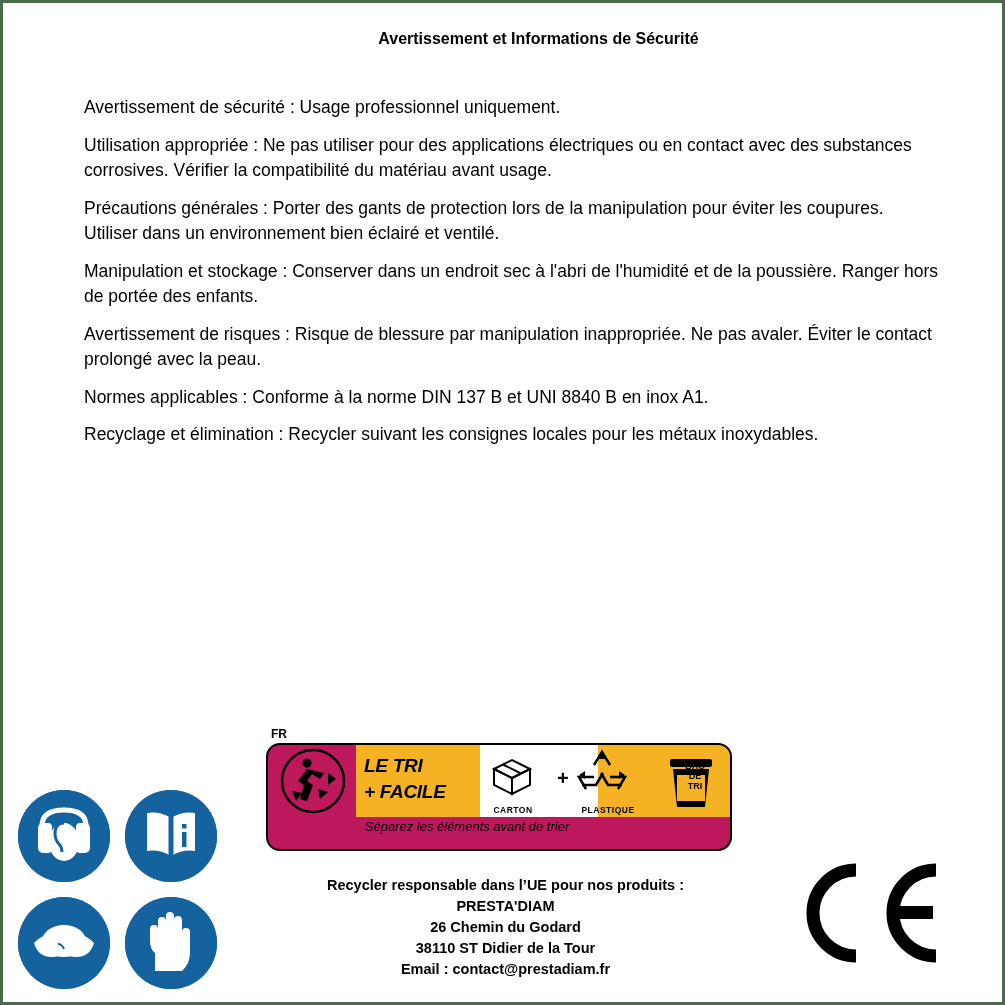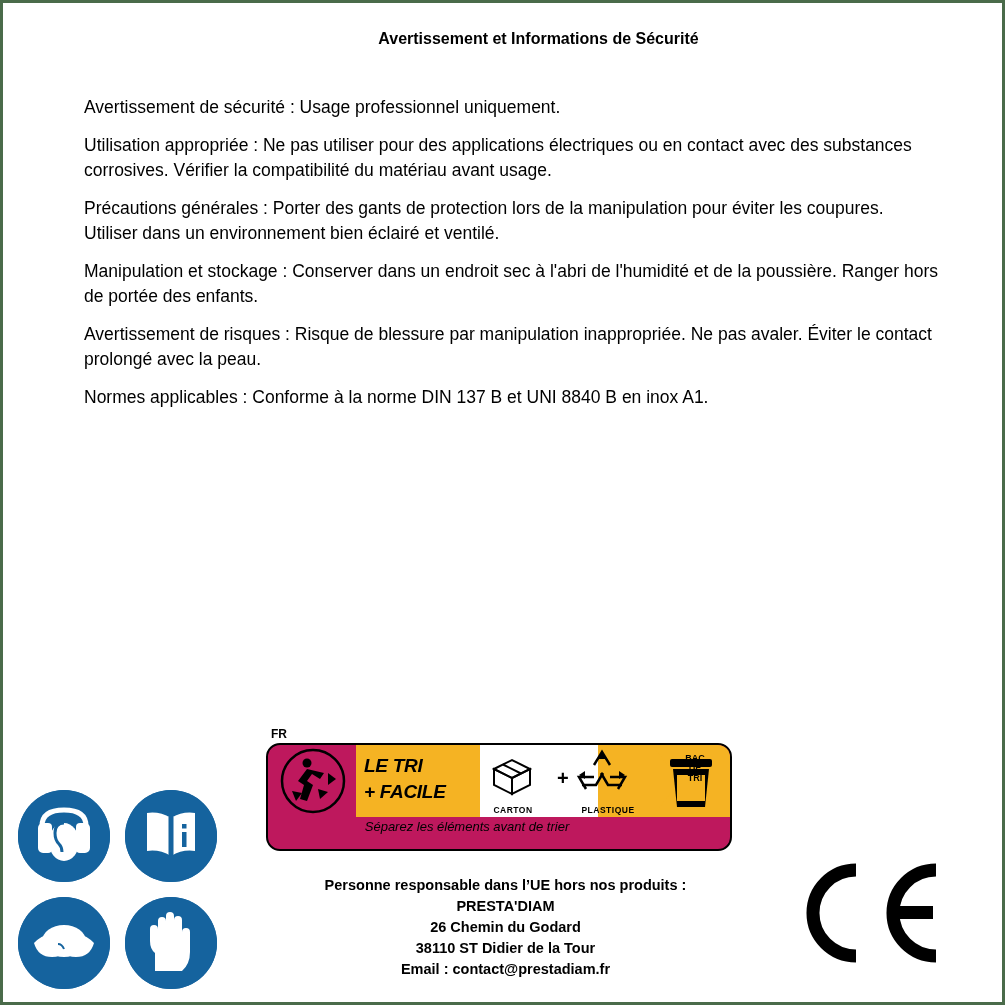--- a/index.html
+++ b/index.html
@@ -175,21 +175,21 @@
   .bac-tri {
     position: absolute;
     left: 392px;
     top: 6px;
     width: 62px;
     height: 62px;
   }
   .bac-text {
     position: absolute;
     left: 404px;
-    top: 8px;
+    top: 16px;
     width: 46px;
     text-align: center;
     font-size: 9px;
     font-weight: bold;
     line-height: 10px;
     color: #000;
     z-index: 3;
   }
   .tri-footer {
     position: absolute;
@@ -231,20 +231,21 @@
 
   <div class="doc-title">Avertissement et Informations de Sécurité</div>
 
   <div class="body-text">
     <p>Avertissement de sécurité : Usage professionnel uniquement.</p>
     <p>Utilisation appropriée : Ne pas utiliser pour des applications électriques ou en contact avec des substances corrosives. Vérifier la compatibilité du matériau avant usage.</p>
     <p>Précautions générales : Porter des gants de protection lors de la manipulation pour éviter les coupures. Utiliser dans un environnement bien éclairé et ventilé.</p>
     <p>Manipulation et stockage : Conserver dans un endroit sec à l'abri de l'humidité et de la poussière. Ranger hors de portée des enfants.</p>
     <p>Avertissement de risques : Risque de blessure par manipulation inappropriée. Ne pas avaler. Éviter le contact prolongé avec la peau.</p>
     <p>Normes applicables : Conforme à la norme DIN 137 B et UNI 8840 B en inox A1.</p>
+    <p>Recyclage et élimination : Recycler suivant les consignes locales pour les métaux inoxydables.</p>
   </div>
 
   <div class="picto-grid">
 
     <div class="picto p1">
       <svg width="92" height="92" viewBox="0 0 92 92">
         <circle cx="46" cy="46" r="46" fill="#15639e"></circle>
         <path d="M20 38 a5 5 0 0 1 5-5 h5 a4 4 0 0 1 4 4 v22 a4 4 0 0 1 -4 4 h-5 a5 5 0 0 1 -5 -5 z" fill="#fff"></path>
         <path d="M72 38 a5 5 0 0 0 -5 -5 h-5 a4 4 0 0 0 -4 4 v22 a4 4 0 0 0 4 4 h5 a5 5 0 0 0 5 -5 z" fill="#fff"></path>
         <path d="M24 36 q0 -16 22 -16 q22 0 22 16" stroke="#fff" stroke-width="5" fill="none"></path>
@@ -343,21 +344,21 @@
         <div>BAC</div>
         <div>DE</div>
         <div>TRI</div>
       </div>
 
       <div class="tri-footer">Séparez les éléments avant de trier</div>
     </div>
   </div>
 
   <div class="address">
-    <div>Personne responsable dans l’UE hors nos produits :</div>
+    <div>Recycler responsable dans l’UE pour nos produits :</div>
     <div>PRESTA'DIAM</div>
     <div>26 Chemin du Godard</div>
     <div>38110 ST Didier de la Tour</div>
     <div>Email : contact@prestadiam.fr</div>
   </div>
 
   <div class="ce-mark">
     <svg width="150" height="110" viewBox="0 0 150 110">
       <path d="M60 12 a43 43 0 1 0 0 86" fill="none" stroke="#000" stroke-width="13"></path>
       <path d="M140 12 a43 43 0 1 0 0 86" fill="none" stroke="#000" stroke-width="13"></path>

